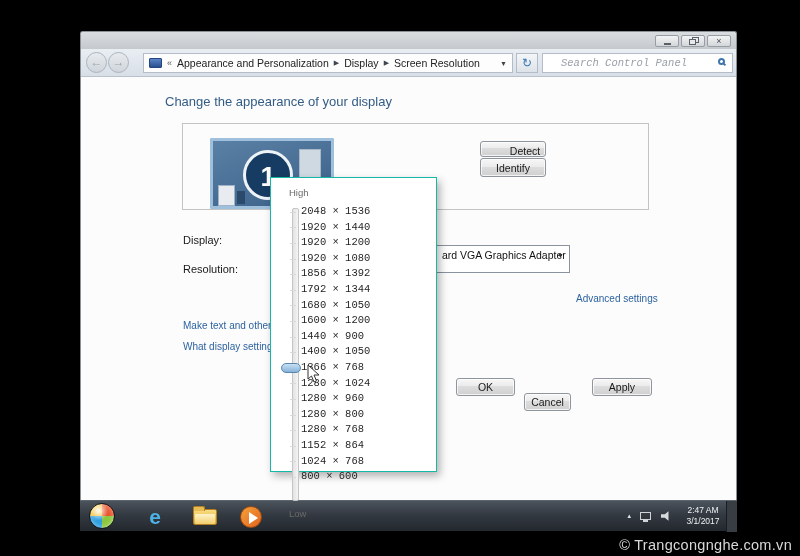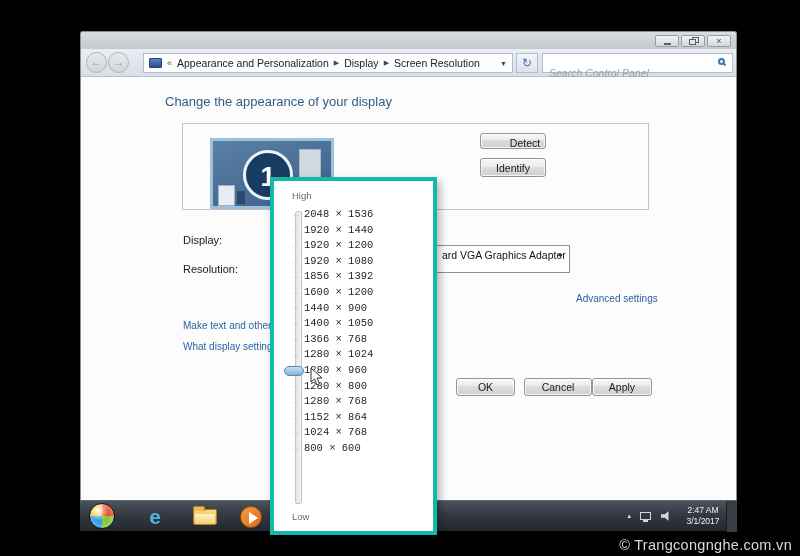--- a/index.html
+++ b/index.html
@@ -36,22 +36,22 @@
     border:1px solid #24457d; border-radius:1px; }
   .crumb-chevron { font-size:9px; color:#555; }
   .crumb { font-size:10.5px; color:#222; white-space:nowrap; }
   .crumb-sep { font-size:7px; color:#3f4650; }
   .crumb-dd { margin-left:auto; font-size:7px; color:#444; }
   #refreshbtn { position:absolute; left:435px; top:4px; width:22px; height:20px;
     border:1px solid #b5bcc7; background:linear-gradient(#f4f6f8,#dde3e9);
     text-align:center; font-size:12px; line-height:18px; color:#3a77b5; }
   #searchbox { position:absolute; left:461px; top:4px; width:191px; height:20px; background:#fff;
     border:1px solid #b5bcc7; }
-  #searchbox input { position:absolute; left:0; top:0; width:170px; height:18px; border:none; outline:none;
-    font-family:Liberation Sans, sans-serif; font-size:10.5px; padding-left:6px; background:transparent;margin-top:10px; }
+  #searchbox input { position:absolute; left:12px; top:0; width:170px; height:18px; border:none; outline:none;
+    font-family:Liberation Mono, monospace; font-size:10.5px; padding-left:6px; background:transparent; }
   #searchbox input::placeholder { color:#9aa0a8; font-style:italic; }
   .magnifier { position:absolute; right:7px; top:4px; width:7px; height:7px;
     border:2px solid #4176ad; border-radius:50%; }
   .magnifier::after { content:""; position:absolute; width:4px; height:2px; background:#4176ad;
     transform:rotate(45deg); right:-3px; bottom:-2px; }
 
   
   #content { position:absolute; left:0; top:45px; width:100%; height:424px; background:#fcfcfc; }
   #heading { position:absolute; left:84px; top:17px; font-size:13px; color:#335c85; }
   #previewbox { position:absolute; left:101px; top:46px; width:467px; height:87px;
@@ -62,40 +62,40 @@
   .mon-rect-b { position:absolute; left:24px; top:50px; width:8px; height:13px; background:#2b4a6b; }
   .mon-rect-c { position:absolute; left:86px; top:8px; width:22px; height:38px; background:#cfd9e2; border:1px solid #a8b8c6; }
   .mon-rect-d { position:absolute; left:74px; top:38px; width:12px; height:16px; background:#f2f5f8; border:1px solid #b6c3cf; }
   .mon-circle { position:absolute; left:30px; top:9px; width:50px; height:50px; border-radius:50%;
     background:#173c63; border:3px solid #eef3f8; color:#fff; font-size:27px; font-weight:bold;
     text-align:center; line-height:48px; }
   .btn { position:absolute; border:1px solid #8e959d; border-radius:3px;
     background:linear-gradient(#f7f7f7,#ebebeb 45%,#dddddd 46%,#d0d0d0);
     font-size:10.5px; color:#1a1a1a; text-align:center;
     box-shadow:inset 0 0 0 1px rgba(255,255,255,.75); }
-  #btn-detect   { left:399px; top:56px;  width:66px; height:16px; line-height:18px;padding-left:24px; }
+  #btn-detect   { left:399px; top:64px;  width:66px; height:16px; line-height:18px;padding-left:24px; }
   #btn-identify { left:399px; top:81px;  width:66px; height:19px; line-height:18px; }
   #btn-ok       { left:375px; top:301px; width:59px; height:18px; line-height:17px; }
-  #btn-cancel   { left:443px; top:301px; width:68px; height:18px; line-height:17px; }
+  #btn-cancel   { left:443px; top:316px; width:47px; height:18px; line-height:17px; }
   #btn-apply    { left:511px; top:301px; width:60px; height:18px; line-height:17px; }
   .form-label { position:absolute; font-size:11px; color:#1a1a1a; }
   #lbl-display { left:102px; top:157px; }
   #lbl-resolution { left:102px; top:186px; }
   #combo-adapter { position:absolute; left:320px; top:168px; width:169px; height:28px;
     background:#fff; border:1px solid #8a939e; }
   #combo-adapter .combo-text { position:absolute; left:40px; top:3px; font-size:10.5px; color:#111; white-space:nowrap; }
   #combo-adapter .combo-arrow { position:absolute; right:5px; top:6px; font-size:7px; color:#333; }
   .link { position:absolute; font-size:10px; color:#2d63a0; white-space:nowrap; }
   #link-advanced { left:495px; top:216px; }
   #link-maketext { left:102px; top:243px; }
   #link-whatdisplay { left:102px; top:264px; }
 
   
-  #respopup { position:absolute; left:190px; top:146px; width:167px; height:358px; z-index:50;
-    background:#fff; border:4px solid #14b8a6; box-shadow:3px 4px 8px rgba(0,0,0,.3); }
+  #respopup { position:absolute; left:190px; top:146px; width:167px; height:295px; z-index:50;
+    background:#fff; border:1px solid #14b8a6; box-shadow:3px 4px 8px rgba(0,0,0,.3); }
   #res-high { position:absolute; left:18px; top:9px;  font-size:9.5px; color:#6a6a6a; }
   #res-low  { position:absolute; left:18px; top:330px; font-size:9.5px; color:#6a6a6a; }
   #res-track { position:absolute; left:21px; top:30px; width:7px; height:293px;
     background:linear-gradient(90deg,#e3e3e3,#f4f4f4); border:1px solid #c5c5c5; border-radius:2px; }
   #res-handle { position:absolute; left:10px; top:185px; width:20px; height:10px; border-radius:5px;
     background:linear-gradient(#c7e0f3,#86b3d9); border:1px solid #5a86ab; z-index:3; }
   #res-list { position:absolute; left:30px; top:26px; width:120px;font-family:Liberation Mono, monospace; }
   .res-row { position:relative; height:15.6px; line-height:15.6px; font-size:10.5px; color:#1f1f1f; white-space:nowrap; }
   .res-row::before { content:""; position:absolute; left:-11px; top:50%; width:6px; height:1px; background:#d8d8d8; }
   #cursor { position:absolute; left:36px; top:186px; z-index:4; }
@@ -219,20 +219,22 @@
       <div id="res-high">High</div>
       <div id="res-track"></div>
       <div id="res-handle"></div>
       <div id="res-list">
 
       <div class="res-row">2048 × 1536</div>
           <div class="res-row">1920 × 1440</div>
           <div class="res-row">1920 × 1200</div>
           <div class="res-row">1920 × 1080</div>
           <div class="res-row">1856 × 1392</div>
+          <div class="res-row">1792 × 1344</div>
+          <div class="res-row">1680 × 1050</div>
           <div class="res-row">1600 × 1200</div>
           <div class="res-row">1440 × 900</div>
           <div class="res-row">1400 × 1050</div>
           <div class="res-row">1366 × 768</div>
           <div class="res-row">1280 × 1024</div>
           <div class="res-row">1280 × 960</div>
           <div class="res-row">1280 × 800</div>
           <div class="res-row">1280 × 768</div>
           <div class="res-row">1152 × 864</div>
           <div class="res-row">1024 × 768</div>

